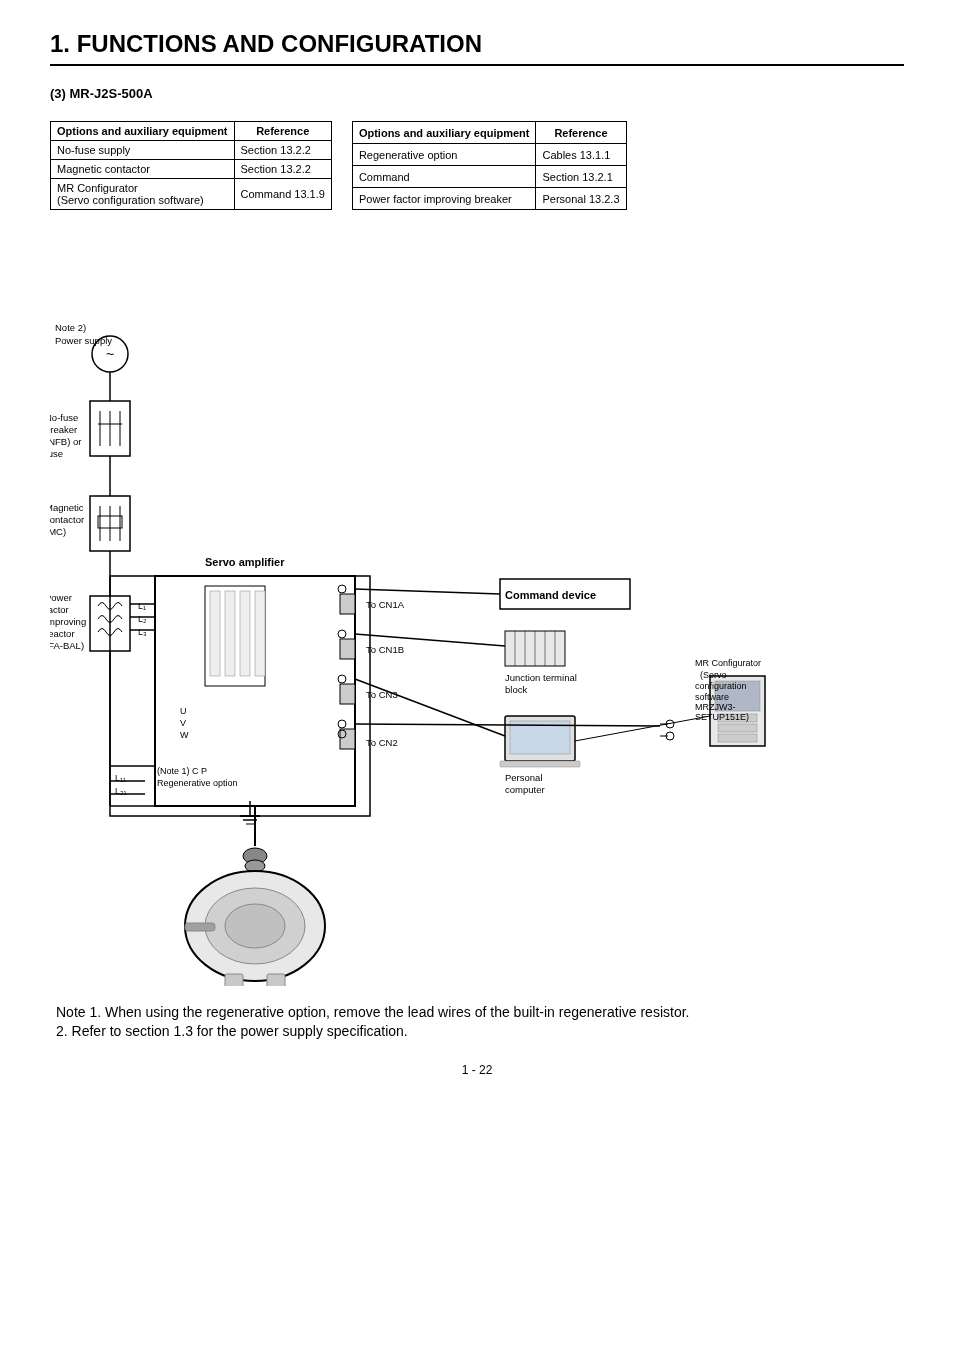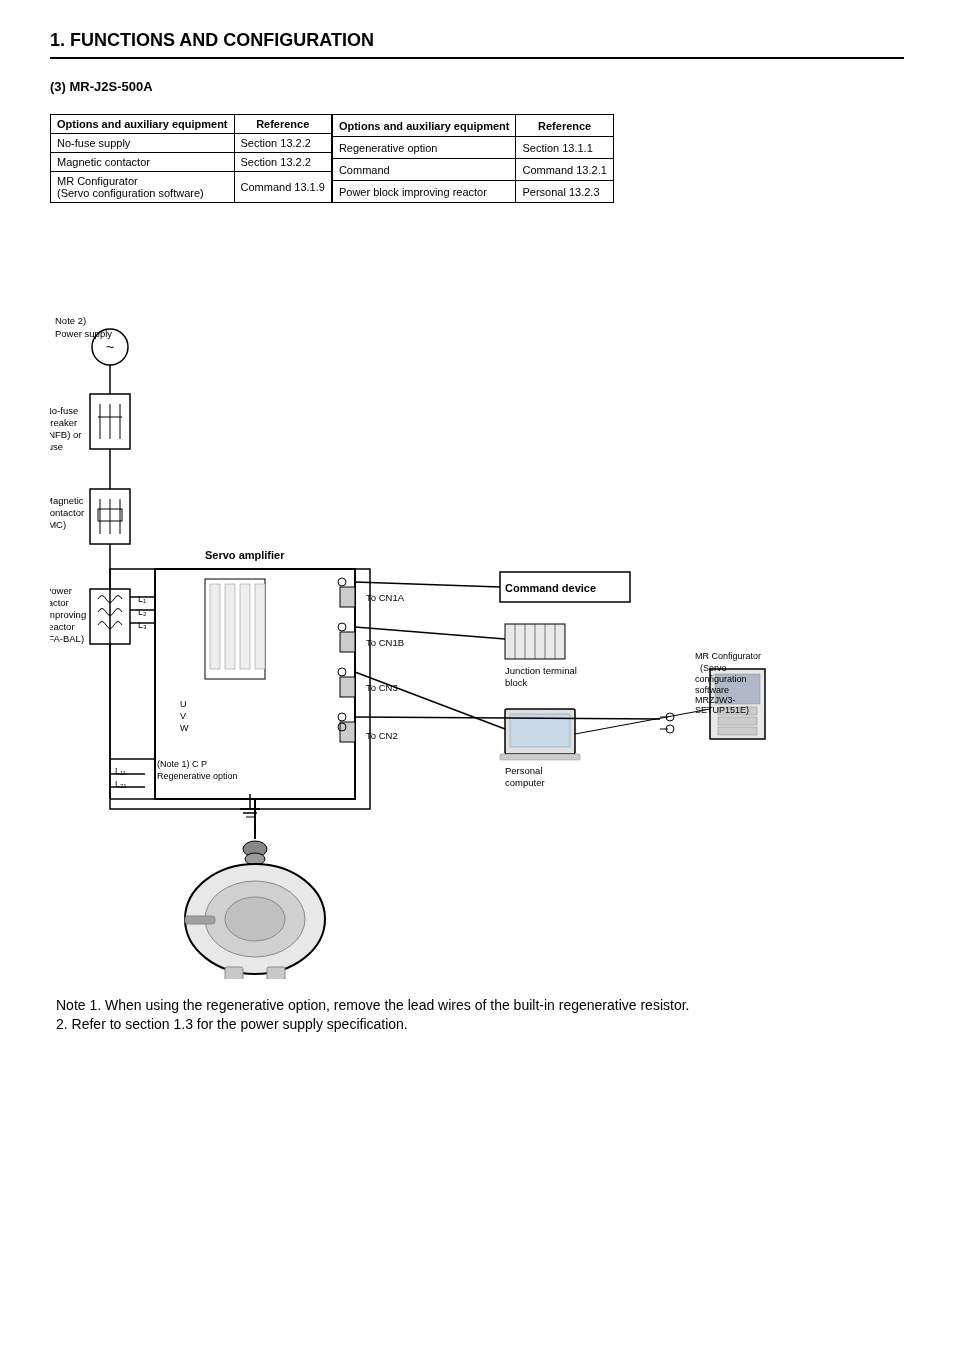--- a/index.html
+++ b/index.html
@@ -11,35 +11,35 @@
       font-size: 12px;
       color: #000;
     }
     .page {
       width: 954px;
       min-height: 1350px;
       padding: 30px 50px 30px 50px;
       position: relative;
     }
     .page-title {
-      font-size: 18px;
+      font-size: 24px;
       font-weight: bold;
       border-bottom: 2px solid #000;
       padding-bottom: 6px;
       margin-bottom: 20px;
     }
     .section-heading {
       font-size: 13px;
       font-weight: bold;
       margin-bottom: 20px;
     }
     
     .info-tables {
       display: flex;
-      gap: 0;
+      gap: 20px;
       margin-bottom: 16px;
     }
     .info-table {
       border-collapse: collapse;
       font-size: 11px;
     }
     .info-table td, .info-table th {
       border: 1px solid #000;
       padding: 3px 6px;
       white-space: nowrap;
@@ -107,28 +107,28 @@
       </table>
 
     <table class="info-table">
       <tbody>
           <tr>
         <th>Options and auxiliary equipment</th>
         <th>Reference</th>
       </tr>
       <tr>
         <td>Regenerative option</td>
-        <td>Section 13.1.1</td>
+        <td>Cables 13.1.1</td>
       </tr>
       <tr>
         <td>Command</td>
-        <td>Command 13.2.1</td>
-      </tr>
-      <tr>
-        <td>Power block improving reactor</td>
+        <td>Section 13.2.1</td>
+      </tr>
+      <tr>
+        <td>Power factor improving breaker</td>
         <td>Personal 13.2.3</td>
       </tr>
     </tbody>
       </table>
   </div>
 
   <div class="diagram-area">
     <svg class="diagram-svg" viewBox="0 0 860 760" xmlns="http://www.w3.org/2000/svg">
 
       <circle cx="60" cy="128" r="18" fill="none" stroke="#000" stroke-width="1.5"></circle>
@@ -301,14 +301,15 @@
       <line x1="60" y1="568" x2="95" y2="568" stroke="#000" stroke-width="1.5"></line>
 
     </svg>
   </div>
 
   <div class="notes-section">
     <p>Note 1. When using the regenerative option, remove the lead wires of the built-in regenerative resistor.</p>
     <p>     2. Refer to section 1.3 for the power supply specification.</p>
   </div>
 
+  <div class="page-number">1 -  22</div>
 
 </div>
 
 </body></html>

